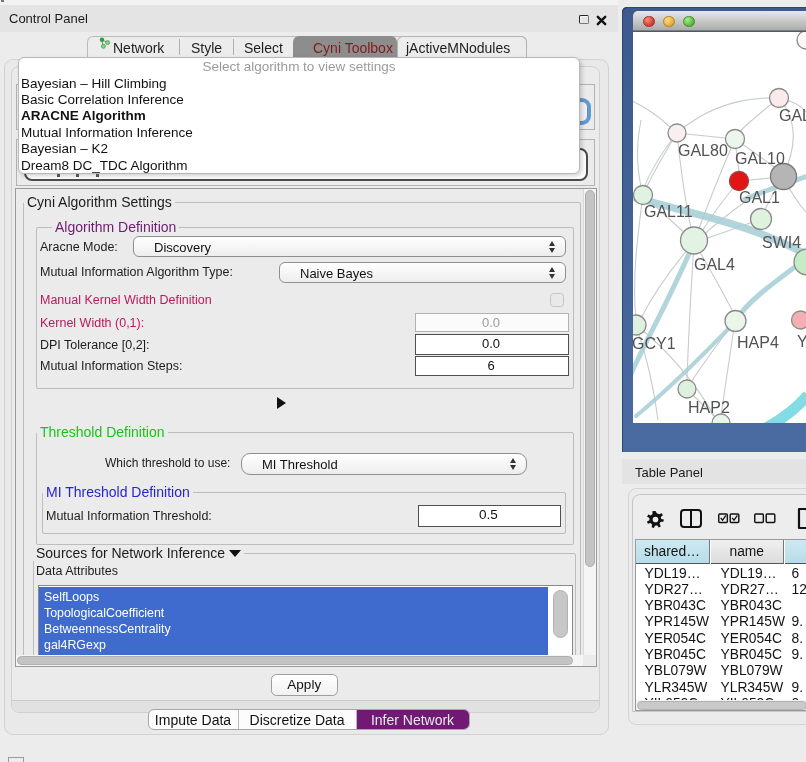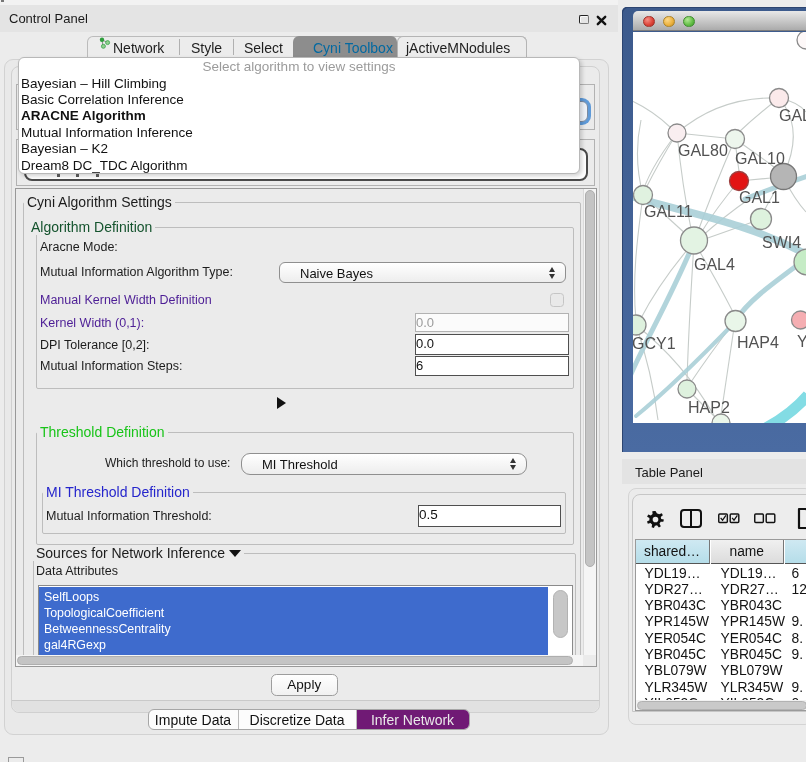--- a/index.html
+++ b/index.html
@@ -1,21 +1,21 @@
 <!DOCTYPE html>
 <html><head><meta charset="utf-8">
 <style>
 *{margin:0;padding:0;box-sizing:border-box}
 html,body{width:806px;height:762px;overflow:hidden}
 body{position:relative;background:#ececec;font-family:"Liberation Sans",sans-serif;-webkit-font-smoothing:antialiased}
 .abs{position:absolute}
 .b{font-weight:bold}
 .lbl{position:absolute;font-size:12.5px;font-weight:normal;color:#1c1c1c;white-space:nowrap}
-.lbl.dis{color:#4c1d95}
-.fld{position:absolute;background:#fff;border:1.5px solid #4f4f4f;font-size:13px;color:#111;text-align:left;padding-right:2px;line-height:17px}
+.lbl.dis{color:#be185d}
+.fld{position:absolute;background:#fff;border:1.5px solid #4f4f4f;font-size:13px;color:#111;text-align:center;padding-right:2px;line-height:17px}
 .combo{position:absolute;border:1px solid #8f8f8f;border-radius:6px;background:linear-gradient(#ffffff,#ededed);font-size:13px;color:#111;white-space:nowrap}
 .combo .ct{position:absolute;left:20px;top:2.5px}
 .stp{position:absolute;right:9px;top:50%;width:7px;height:12px;margin-top:-6px}
 .stp:before,.stp:after{content:"";position:absolute;left:0;border-left:3.5px solid transparent;border-right:3.5px solid transparent}
 .stp:before{top:0;border-bottom:5px solid #333}
 .stp:after{bottom:0;border-top:5px solid #333}
 .grp{position:absolute;border:1px solid #bdbdbd;border-radius:2px}
 .gtt{position:absolute;top:-8px;font-size:14px;font-weight:normal;background:#ebebeb;padding:0 3px;white-space:nowrap}
 </style></head><body>
 
@@ -35,21 +35,21 @@
 <div class="abs" style="left:396.5px;top:35.5px;width:130.5px;height:23.5px;border:1px solid #b4b4b4;border-bottom:none;border-radius:6px 6px 0 0;background:#ececec"></div>
 <svg class="abs" style="left:99px;top:37px" width="12" height="12" viewBox="0 0 12 12">
     <path d="M3 3 L8 5 M3 3 L4 9" stroke="#888" stroke-width="1"></path>
     <circle cx="3" cy="2.7" r="2.2" fill="#2e9e3c"></circle>
     <circle cx="8.6" cy="5.6" r="2" fill="#8fd08f" stroke="#3aa04a" stroke-width=".8"></circle>
     <circle cx="4.4" cy="9.3" r="2" fill="#8fd08f" stroke="#3aa04a" stroke-width=".8"></circle>
   </svg>
 <div class="abs" style="left:113px;top:40px;font-size:14px;color:#1e1e1e">Network</div>
 <div class="abs" style="left:191px;top:40px;font-size:14px;color:#1e1e1e">Style</div>
 <div class="abs" style="left:244px;top:40px;font-size:14px;color:#1e1e1e">Select</div>
-<div class="abs" style="left:313px;top:40px;font-size:14px;color:#0369a1">Cyni Toolbox</div>
+<div class="abs" style="left:313px;top:40px;font-size:14px;color:#7f1d1d">Cyni Toolbox</div>
 <div class="abs" style="left:406px;top:40px;font-size:14px;color:#1e1e1e">jActiveMNodules</div>
 
 <div class="abs" style="left:4px;top:59px;width:605px;height:676px;background:#e9e9e9;border:1px solid #d2d2d2;border-radius:9px"></div>
 
 <div class="abs" style="left:11px;top:66px;width:589px;height:647px;background:#ebebeb;border:1px solid #d0d0d0;border-radius:8px"></div>
 <div class="abs" style="left:12px;top:700px;width:587px;height:12px;background:#e1e1e1;border-top:1px solid #c9c9c9;border-radius:0 0 8px 8px"></div>
 
 <div class="abs" style="left:16px;top:84px;width:579px;height:46px;border:1px solid #b2b2b2"></div>
 <div class="abs" style="left:30px;top:101px;width:558px;height:21px;border-radius:6px;background:#edf1f7;box-shadow:0 0 0 3px #5f9ad8;border:1px solid #7a8aa0"></div>
 <div class="abs" style="left:16px;top:139px;width:579px;height:47px;border:1px solid #b2b2b2"></div>
@@ -63,22 +63,26 @@
 <div class="abs" style="left:96px;top:174px;width:3px;height:3px;background:#555"></div>
 
 <div class="abs" style="left:15px;top:188px;width:582px;height:479px;border:1px solid #999;background:#ebebeb;overflow:hidden">
 
  <div class="abs" style="left:0;top:0;width:567px;height:466px;overflow:hidden">
 
   <div class="grp" style="left:7px;top:13px;width:558px;height:480px"></div>
   <div class="gtt" style="left:8px;top:5px;color:#1c1c1c">Cyni Algorithm Settings</div>
 
   <div class="grp" style="left:20px;top:38px;width:538px;height:162px"></div>
-  <div class="gtt" style="left:12px;top:30px;color:#14532d">Algorithm Definition</div>
+  <div class="gtt" style="left:36px;top:30px;color:#701a75">Algorithm Definition</div>
   <div class="lbl" style="left:24px;top:51px">Aracne Mode:</div>
+  <div class="combo" style="left:117px;top:47px;width:433px;height:21px">
+        <span class="ct">Discovery</span>
+        <span class="stp"></span>
+      </div>
   <div class="lbl" style="left:24px;top:76px">Mutual Information Algorithm Type:</div>
   <div class="combo" style="left:263px;top:73px;width:287px;height:21px">
         <span class="ct">Naive Bayes</span>
         <span class="stp"></span>
       </div>
   <div class="lbl dis" style="left:24px;top:104px">Manual Kernel Width Definition</div>
   <div class="abs" style="left:534px;top:104px;width:14px;height:14px;border:1px solid #c5c5c5;border-radius:3.5px;background:#e9e9e9"></div>
   <div class="lbl dis" style="left:24px;top:127px">Kernel Width (0,1):</div>
   <div class="fld" style="left:399px;top:124px;width:154px;height:19px;border:1px solid #b2b2b2;color:#9b9b9b;background:#fbfbfb">0.0</div>
   <div class="lbl" style="left:24px;top:149px">DPI Tolerance [0,2]:</div>

